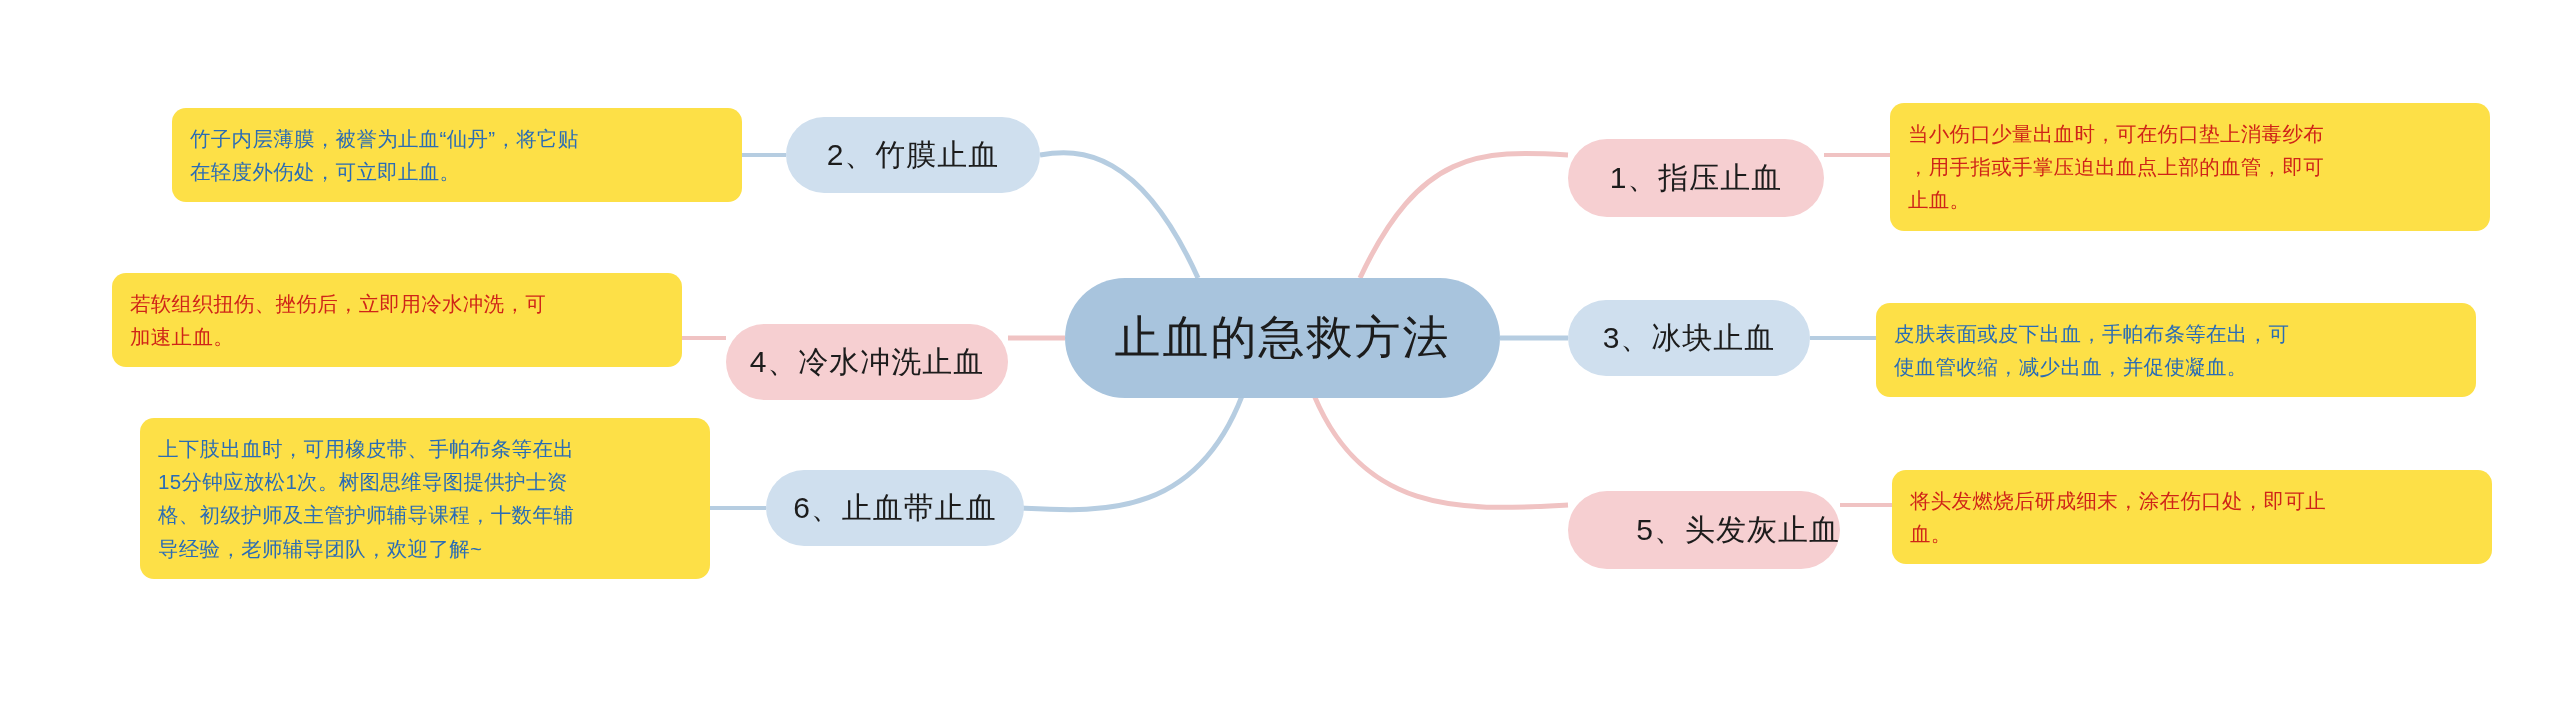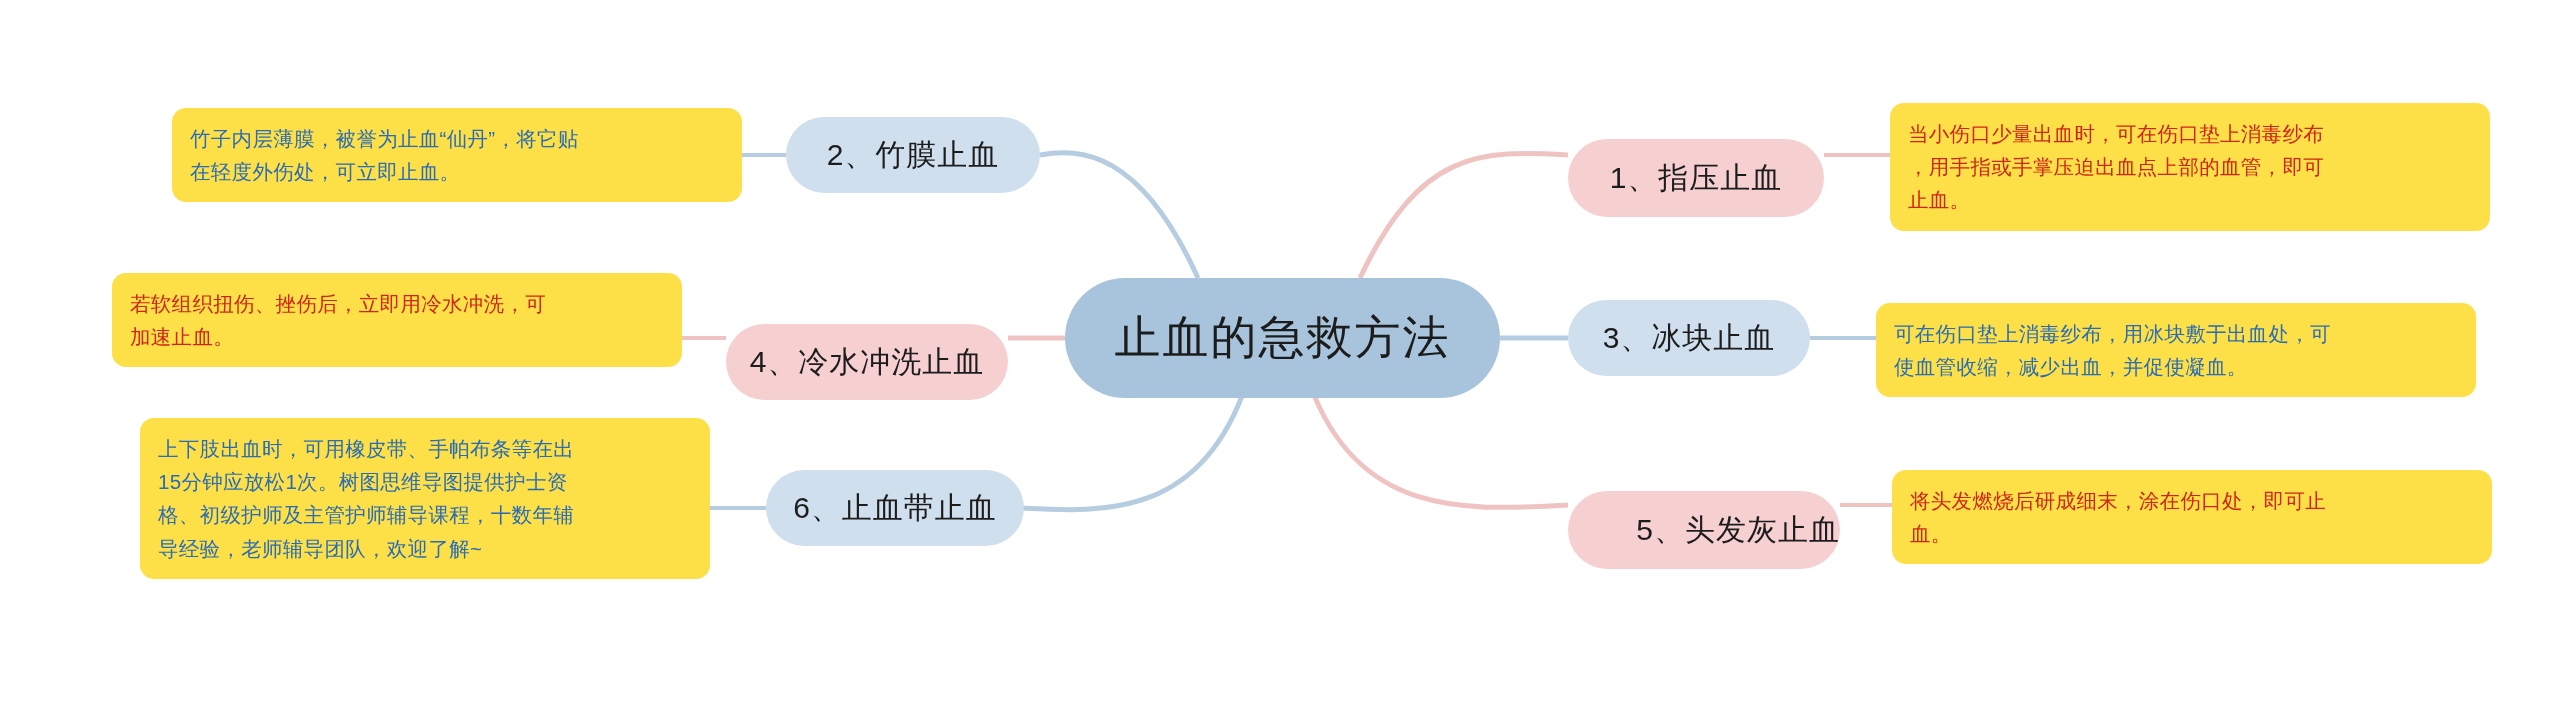--- a/index.html
+++ b/index.html
@@ -114,21 +114,21 @@
     <span>当小伤口少量出血时，可在伤口垫上消毒纱布</span>
     <span>，用手指或手掌压迫出血点上部的血管，即可</span>
     <span>止血。</span>
   </div>
 
   <div class="branch blue" style="left:1568px; top:300px; width:242px; height:76px;">
     <span>3、冰块止血</span>
   </div>
 
   <div class="note blue" style="left:1876px; top:303px; width:600px;">
-    <span>可在伤口垫上消毒纱布，用冰块敷于出血处，可</span>
+    <span>皮肤表面或皮下出血，手帕布条等在出，可</span>
     <span>使血管收缩，减少出血，并促使凝血。</span>
   </div>
 
   <div class="branch pink" style="left:1568px; top:467px; width:272px; height:78px;justify-content:flex-end;">
     <span>5、头发灰止血</span>
   </div>
 
   <div class="note pink" style="left:1892px; top:470px; width:600px;">
     <span>将头发燃烧后研成细末，涂在伤口处，即可止</span>
     <span>血。</span>

